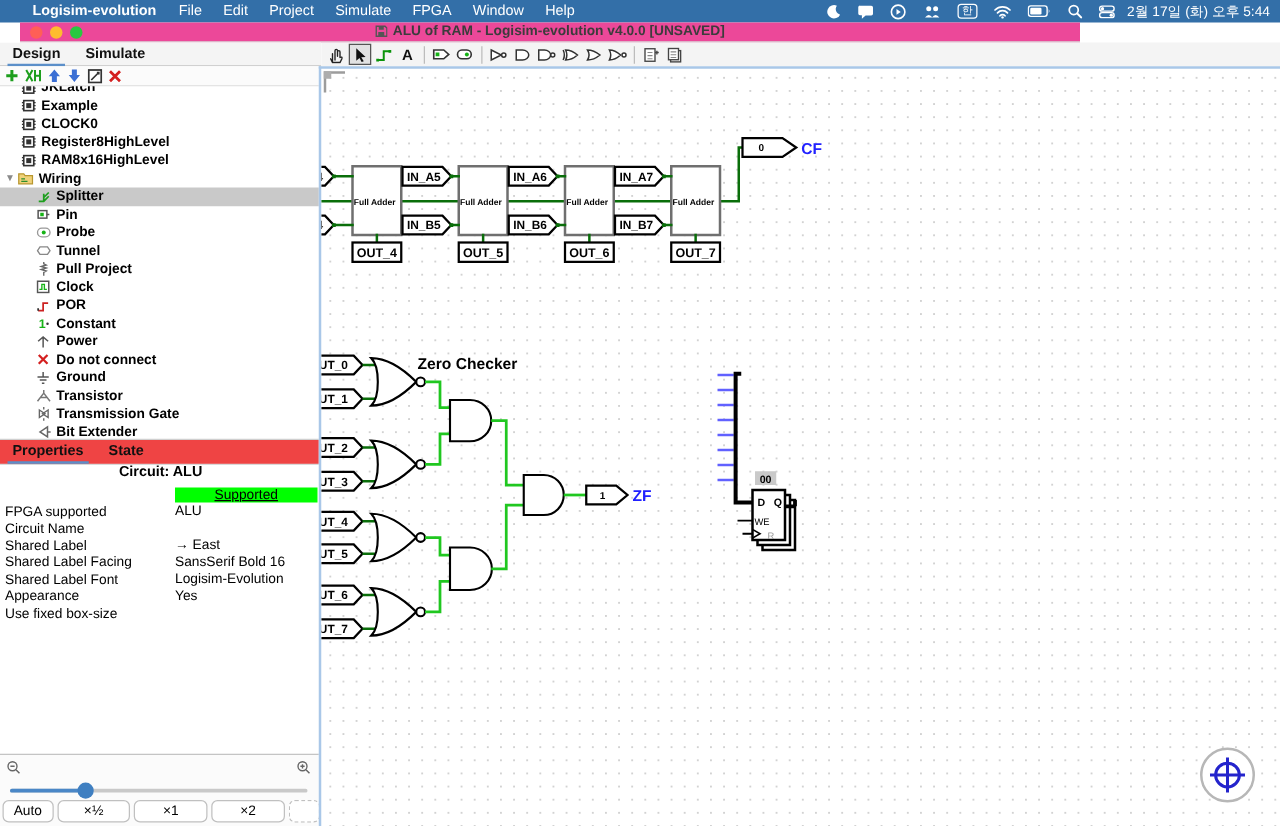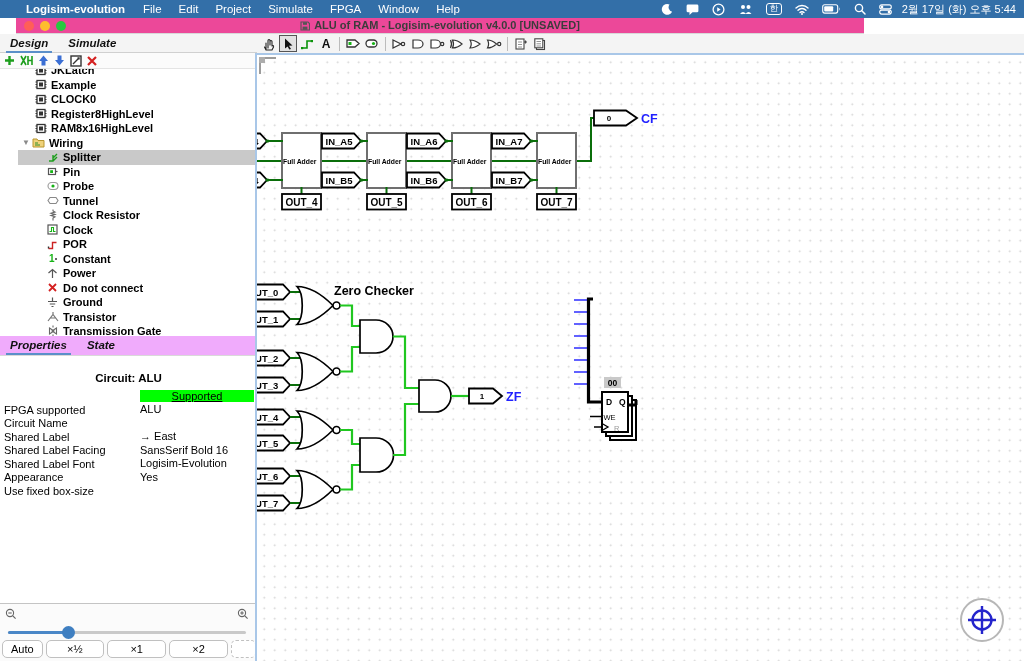--- a/index.html
+++ b/index.html
@@ -34,35 +34,35 @@
   .tbtn { width:18px; height:17px; display:flex; align-items:center; justify-content:center; }
   .tbtn.sel { border:1px solid #555; background:#e2e2e2; }
   .tsep { width:1px; height:14px; background:#bcbcbc; margin:0 3px; }
   .tbtn svg { display:block; }
   .tbtn .atool { font-weight:bold; font-size:12px; color:#111; }
 
   
   .leftpanel { position:absolute; top:34px; left:0; width:257px; height:627px; background:#fff; overflow:hidden; }
   .ptabs { position:absolute; top:0; left:0; right:0; height:19px; background:#f4f4f4;
            display:flex; align-items:center; border-bottom:1px solid #d0d0d0; }
-  .ptab { font-weight:bold; font-size:11.5px; color:#111; padding:2px 10px 3px 10px; position:relative;font-style:italic; }
+  .ptab { font-weight:bold; font-size:11.5px; color:#111; padding:2px 10px 3px 10px; position:relative; }
   .ptab.sel:after { content:""; position:absolute; left:6px; right:6px; bottom:-1px; height:2px; background:#5b8fc9; }
   .treebar { position:absolute; top:19px; left:0; right:0; height:16px; background:#fbfbfb;
              display:flex; align-items:center; gap:5px; padding-left:4px; border-bottom:1px solid #e4e4e4; }
   .treebar svg { display:block; }
-  .tree { position:absolute; top:35px; left:0; right:1px; height:283px; overflow:hidden; border-bottom:1px solid #cfcfcf;margin-left:18px; }
+  .tree { position:absolute; top:35px; left:0; right:1px; height:283px; overflow:hidden; border-bottom:1px solid #cfcfcf; }
   .trow { display:flex; align-items:center; height:14.5px; font-weight:bold; color:#000; white-space:nowrap; }
   .trow .tic { width:13px; height:13px; display:inline-flex; align-items:center; justify-content:center; margin-right:4px; flex:0 0 13px; }
   .trow.lvl1 { padding-left:16px; } .trow.lvl2 { padding-left:28px; }
   .trow.sel { background:#c9c9c9; }
   .trow.clip { margin-top:-6px; }
   .disc { width:9px; color:#8a8a8a; font-size:8px; margin-left:4px; margin-right:1px; }
 
   
-  .proptabs { position:absolute; top:302px; left:0; right:0; height:20px; background:#f0abfc;
+  .proptabs { position:absolute; top:318px; left:0; right:0; height:20px; background:#ef4444;
               display:flex; align-items:center; border-bottom:1px solid #d9d9d9; }
   .prophdr { position:absolute; top:338px; left:0; right:0; height:15px; text-align:center; font-weight:bold; font-size:11.5px; }
   .proptable { position:absolute; top:355px; left:0; right:1px; }
   .prow { display:flex; height:13.5px; align-items:center; font-size:11px; color:#000; }
   .prow .plbl { width:140px; padding-left:4px; overflow:hidden; white-space:nowrap;margin-top:28px; }
   .prow .pval { flex:1; white-space:nowrap; overflow:hidden; }
   .pval.supported { background:#00ff00; text-align:center; font-weight:normal; margin-right:2px;text-decoration:underline; }
 
   
   .zoomarea { position:absolute; bottom:0; left:0; right:1px; height:58px; border-top:1px solid #c4c4c4; background:#fbfbfb; }
@@ -371,21 +371,21 @@
           </svg>
         </span>
       <span class="tlbl">Tunnel</span>
     </div>
     <div class="trow lvl2">
       <span class="tic">
           <svg width="8" height="12" viewBox="0 0 8 12">
             <path d="M4,0.5 V2 l2,1 l-4,1.2 l4,1.2 l-4,1.2 l4,1.2 L4,9 v2.5" fill="none" stroke="#666" stroke-width="1.1"></path>
           </svg>
         </span>
-      <span class="tlbl">Clock Resistor</span>
+      <span class="tlbl">Pull Project</span>
     </div>
     <div class="trow lvl2">
       <span class="tic">
           <svg width="11" height="11" viewBox="0 0 11 11">
             <rect x="1" y="1" width="9" height="9" fill="#fff" stroke="#555" stroke-width="1.2"></rect>
             <path d="M2.5,7.5 h2 v-4 h2 v4 h2" fill="none" stroke="#16b316" stroke-width="1.1"></path>
           </svg>
         </span>
       <span class="tlbl">Clock</span>
     </div>

